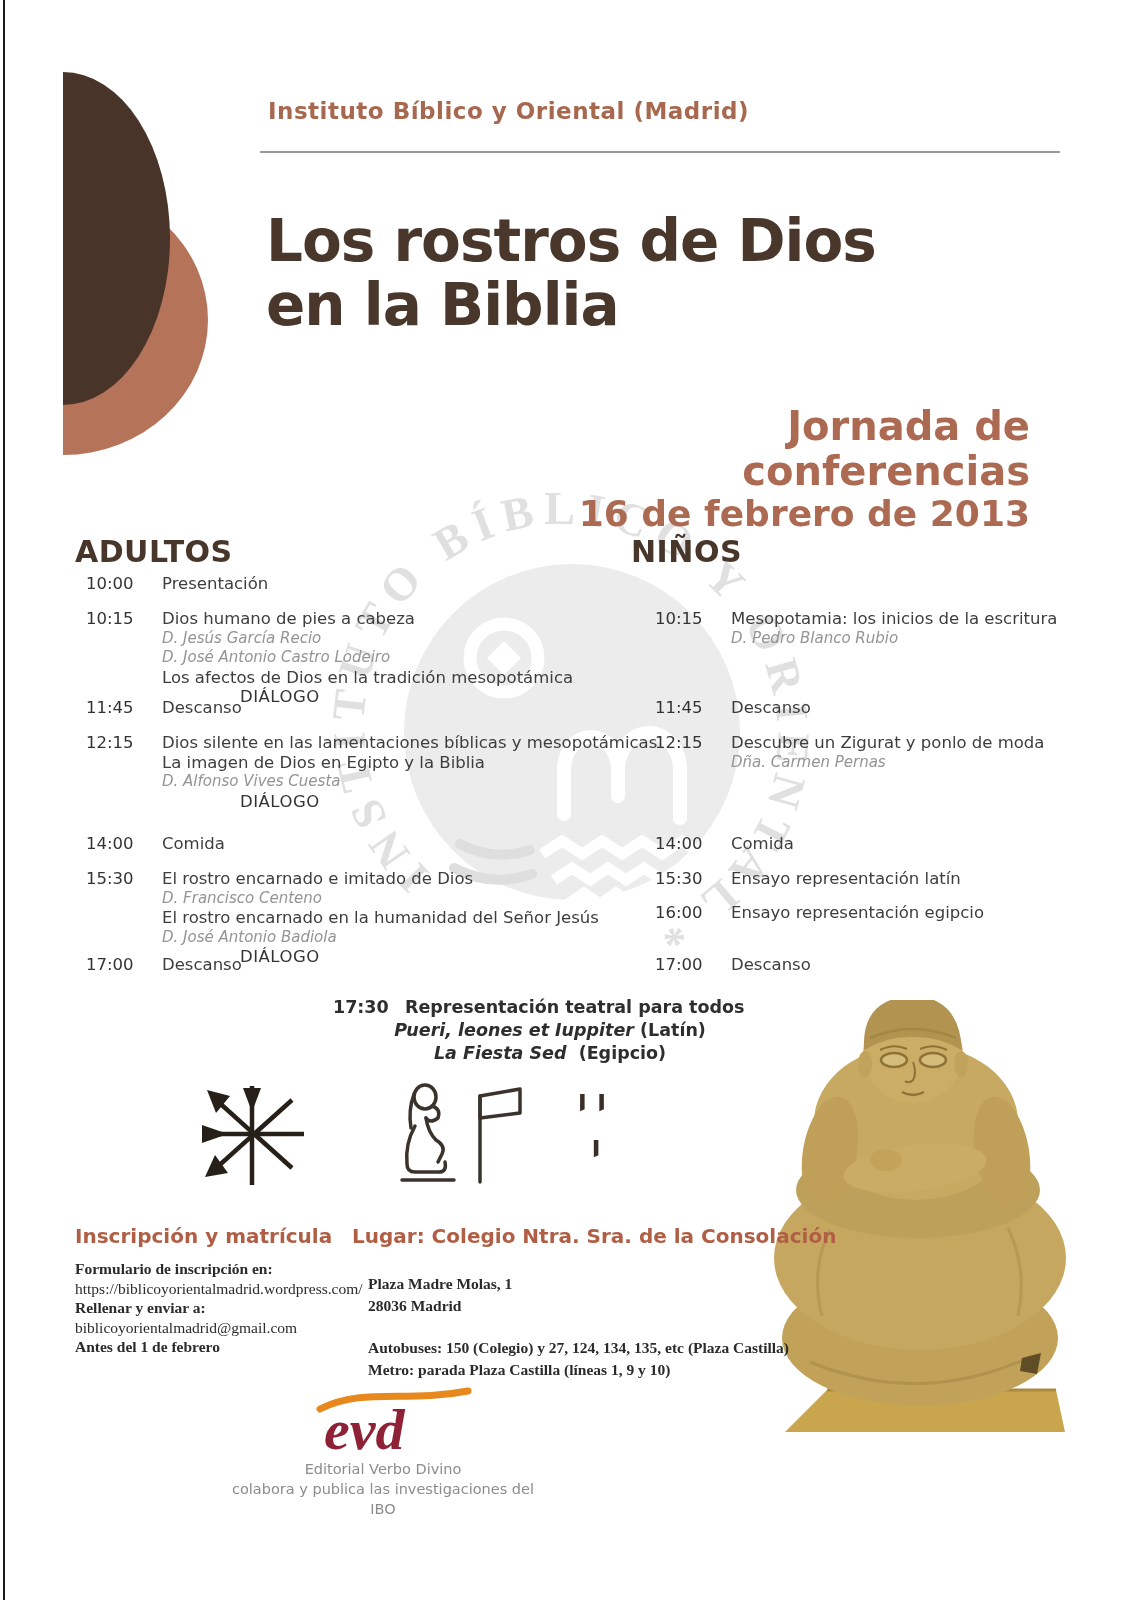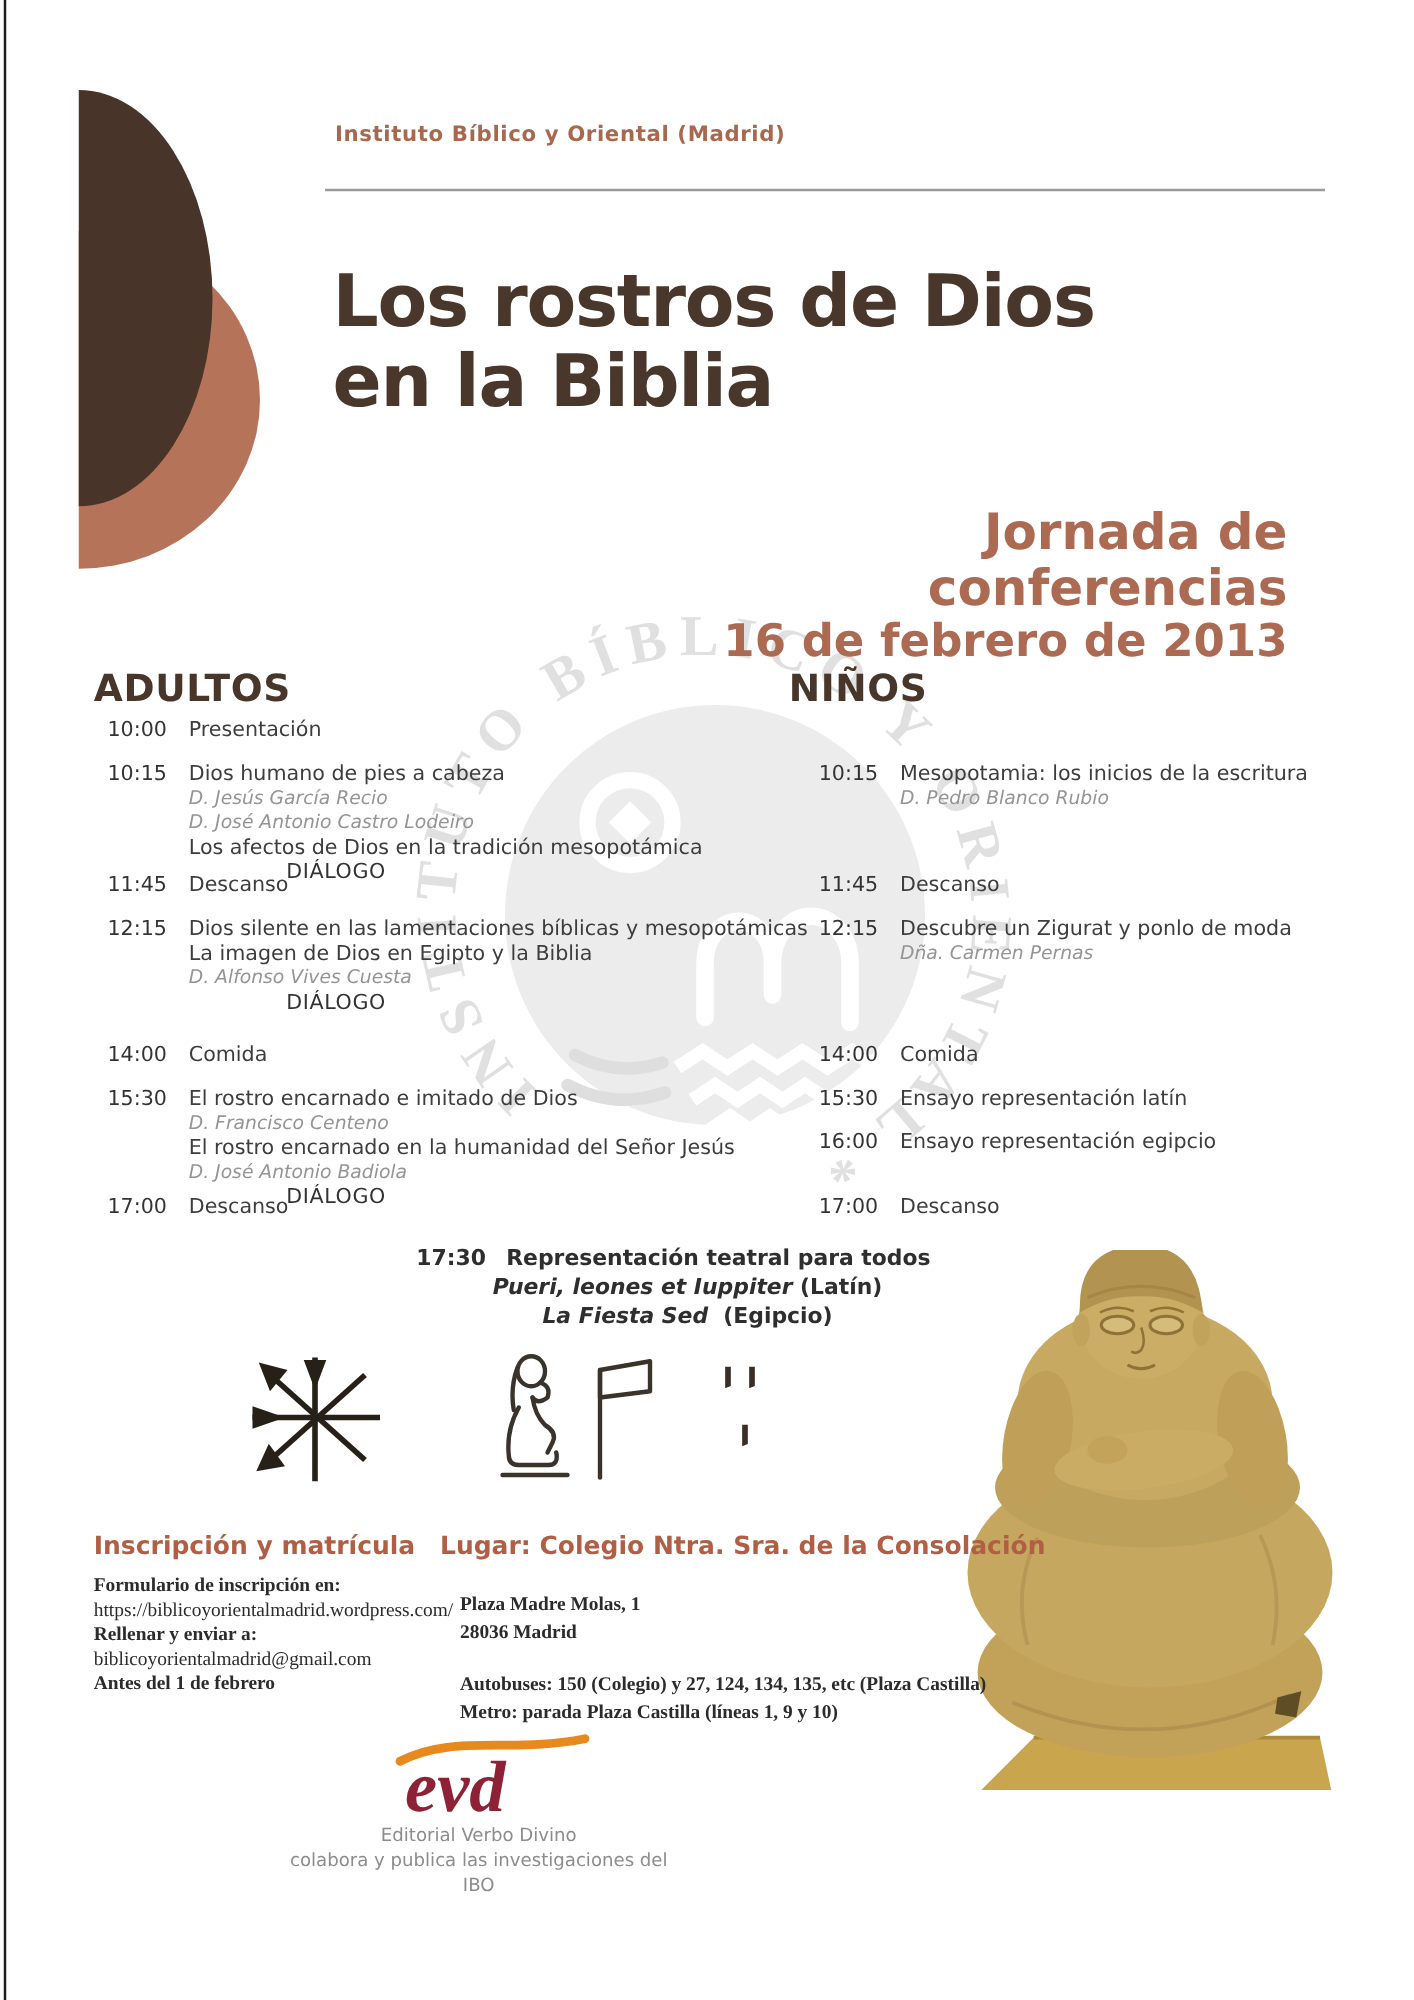--- a/index.html
+++ b/index.html
@@ -6,39 +6,39 @@
   .page{position:relative;width:1131px;height:1600px;background:#fff;overflow:hidden;
         font-family:"DejaVu Sans",sans-serif;}
   .abs{position:absolute;}
 
   .edge-line{left:3px;top:0;width:2px;height:1600px;background:#1c1c1c;}
 
   .crescent{border-radius:0 100% 100% 0 / 0 50% 50% 0;}
   .crescent.light{left:63px;top:185px;width:145px;height:270px;background:#b5735a;z-index:1;}
   .crescent.dark{left:63px;top:72px;width:107px;height:333px;background:#483428;z-index:2;}
 
-  .org{left:268px;top:98px;font-size:17px;font-weight:bold;color:#a8684f;letter-spacing:.5px;z-index:2;}
+  .org{left:268px;top:98px;font-size:23px;font-weight:bold;color:#a8684f;letter-spacing:.5px;z-index:2;}
   .org-rule{left:260px;top:151px;width:800px;height:2px;background:#9a9a9a;z-index:2;}
 
   .main-title{left:266px;top:210px;font-size:58px;font-weight:bold;color:#49372b;
               line-height:1.1;letter-spacing:-1px;z-index:2;}
   .subtitle-block{left:530px;top:404px;width:500px;text-align:right;color:#ad6a52;
                   font-weight:bold;z-index:2;}
   .subtitle-block .l1{font-size:40px;line-height:1.12;}
   .subtitle-block .l2{font-size:36px;line-height:1.12;}
 
   .wm{left:332px;top:492px;z-index:0;}
 
   .col-heading{top:534px;font-size:30px;font-weight:bold;color:#48362a;letter-spacing:.5px;z-index:2;}
   .h-adults{left:75px;} .h-children{left:631px;}
 
   .entry{position:absolute;display:flex;z-index:2;}
   .entry.a{left:86px;} .entry.n{left:655px;}
   .entry .time{flex:none;width:65px;font-size:16.5px;color:#333;line-height:19.5px;}
-  .entry .lines{font-size:16.5px;color:#3d3d3d;}
+  .entry .lines{font-size:16.5px;color:#3d3d3d;margin-left:11px;}
   .line{line-height:19.5px;white-space:nowrap;}
   .line.speaker{font-style:italic;color:#949494;font-size:15px;}
   .line.dialog{margin-left:78px;letter-spacing:.5px;color:#333;}
 
   .evening{left:333px;top:996px;z-index:2;color:#2e2e2e;font-weight:bold;font-size:17.5px;}
   .ev-line1{display:flex;line-height:23px;}
   .ev-time{width:72px;flex:none;}
   .ev-center{width:434px;text-align:center;line-height:23px;}
   .ital{font-style:italic;}
 

